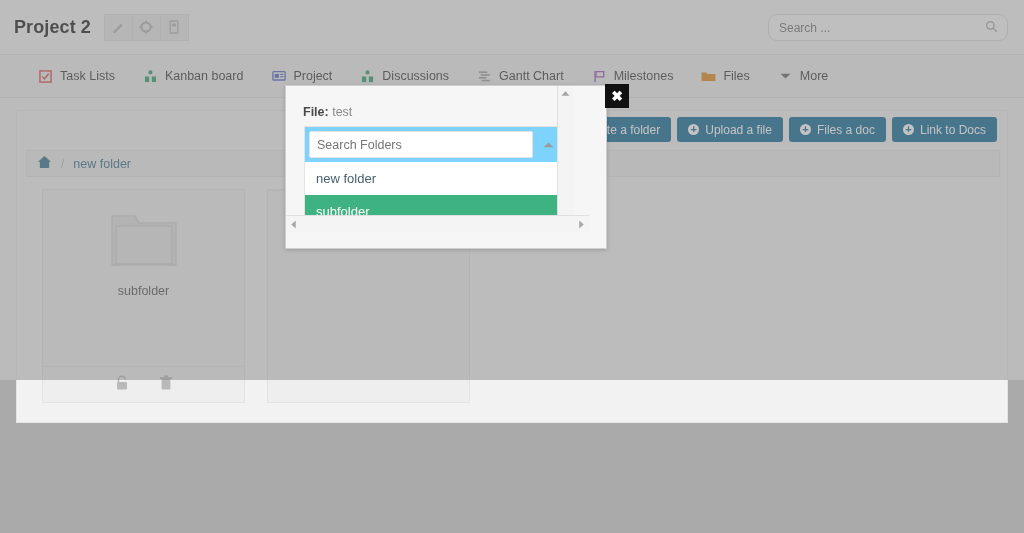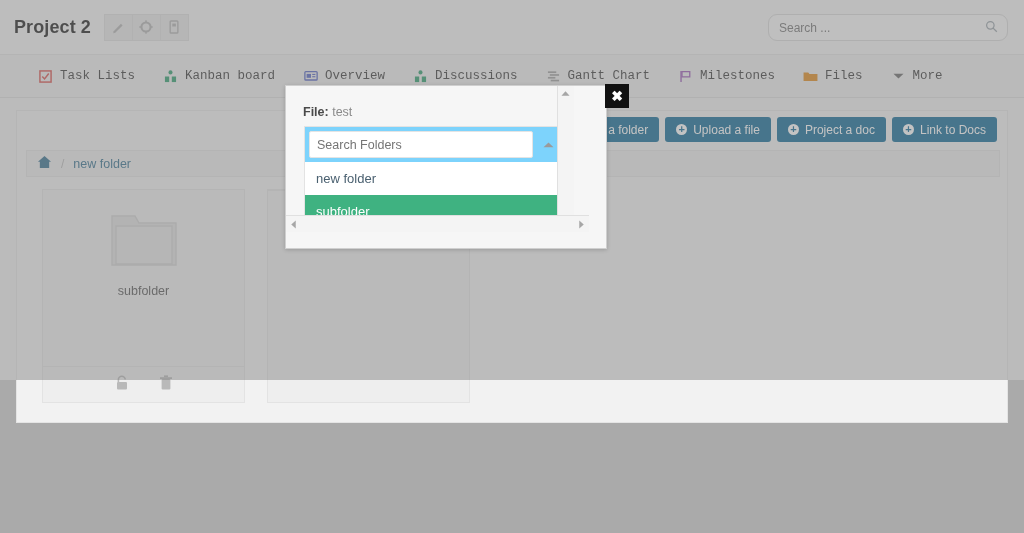--- a/index.html
+++ b/index.html
@@ -60,21 +60,21 @@
   
   .navbar {
     position:absolute; left:0; top:54px; width:1024px; height:44px;
     background:#eeeeee; border-top:1px solid #e2e2e2;
     border-bottom:1px solid #dcdcdc;
     display:flex; align-items:center; padding-left: 24px;
   }
   .tab {
     display:flex; align-items:center; gap:7px;
     padding: 0 14px; height: 44px;
-    font-size: 12.5px; color:#3a3a3a; white-space:nowrap;font-family:Liberation Mono, monospace;
+    font-size: 12.5px; color:#3a3a3a; white-space:nowrap;
   }
   .tab .ico { display:flex; width:15px; height:15px; align-items:center; justify-content:center; }
 
   
   .content {
     position:absolute; left:16px; top:110px; width:992px; height:313px;
     background:#f2f2f2; border:1px solid #e4e4e4;
   }
   .actionbar {
     position:absolute; right: 10px; top: 6px;
@@ -236,21 +236,21 @@
 
       <div class="tab">
         <span class="ico">
           <svg width="14" height="13" viewBox="0 0 16 14">
             <rect x="1" y="1.5" width="14" height="9.5" rx="1" fill="none" stroke="#5566c4" stroke-width="1.5"></rect>
             <rect x="3" y="4" width="5" height="4.5" fill="#5566c4"></rect>
             <rect x="9.4" y="4" width="3.6" height="1.3" fill="#5566c4"></rect>
             <rect x="9.4" y="6.6" width="3.6" height="1.3" fill="#5566c4"></rect>
           </svg>
         </span>
-        <span>Overview</span>
+        <span>Project</span>
       </div>
 
       <div class="tab">
         <span class="ico">
           <svg width="13" height="13" viewBox="0 0 14 14">
             <circle cx="7" cy="2.6" r="2.2" fill="#2f9e6e"></circle>
             <rect x="1" y="7" width="4.6" height="6" fill="#2f9e6e"></rect>
             <rect x="8.4" y="7" width="4.6" height="6" fill="#2f9e6e"></rect>
           </svg>
         </span>
@@ -304,21 +304,21 @@
         <div class="abtn">
           <span class="plus">+</span>
           <span>Create a folder</span>
         </div>
         <div class="abtn">
           <span class="plus">+</span>
           <span>Upload a file</span>
         </div>
         <div class="abtn">
           <span class="plus">+</span>
-          <span>Project a doc</span>
+          <span>Files a doc</span>
         </div>
         <div class="abtn">
           <span class="plus">+</span>
           <span>Link to Docs</span>
         </div>
       </div>
 
       <div class="crumbs">
         <span>
           <svg width="15" height="14" viewBox="0 0 16 15">

